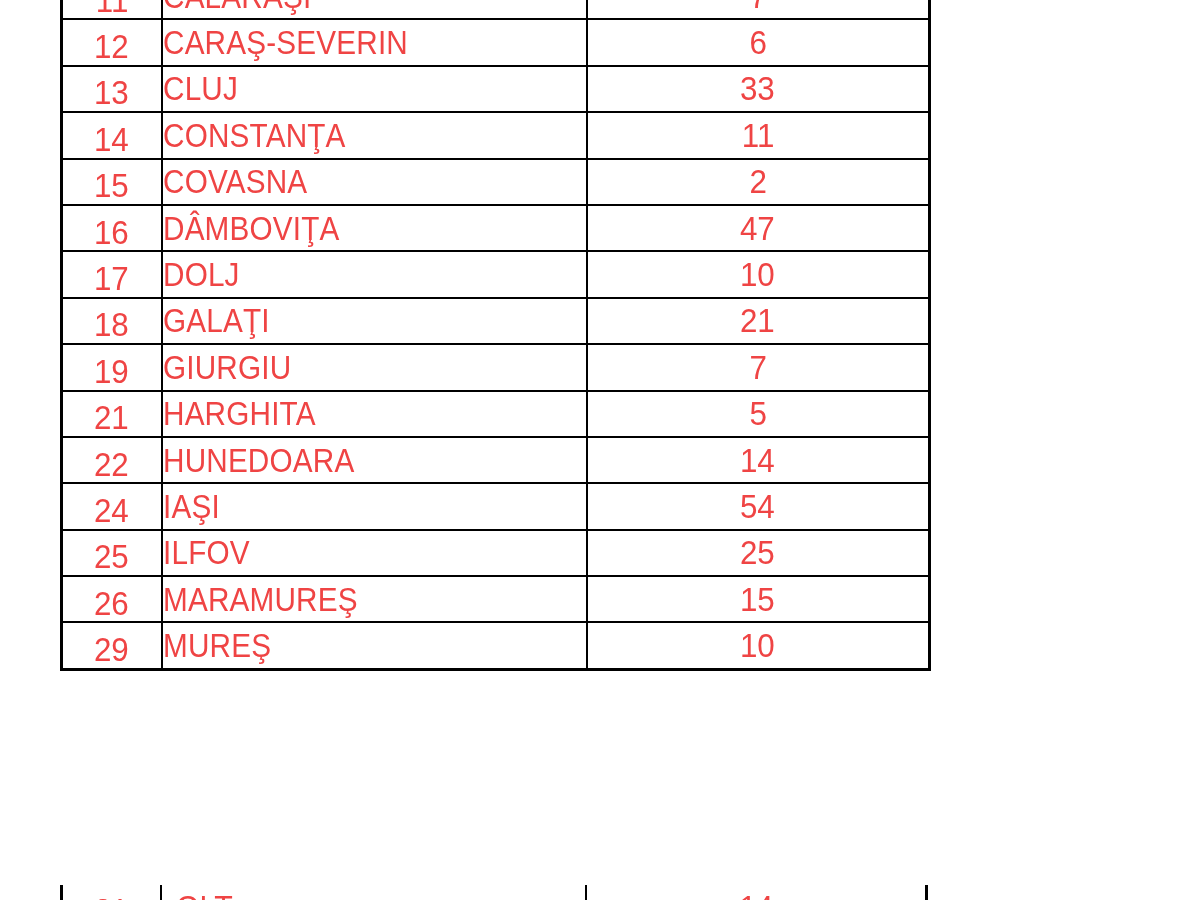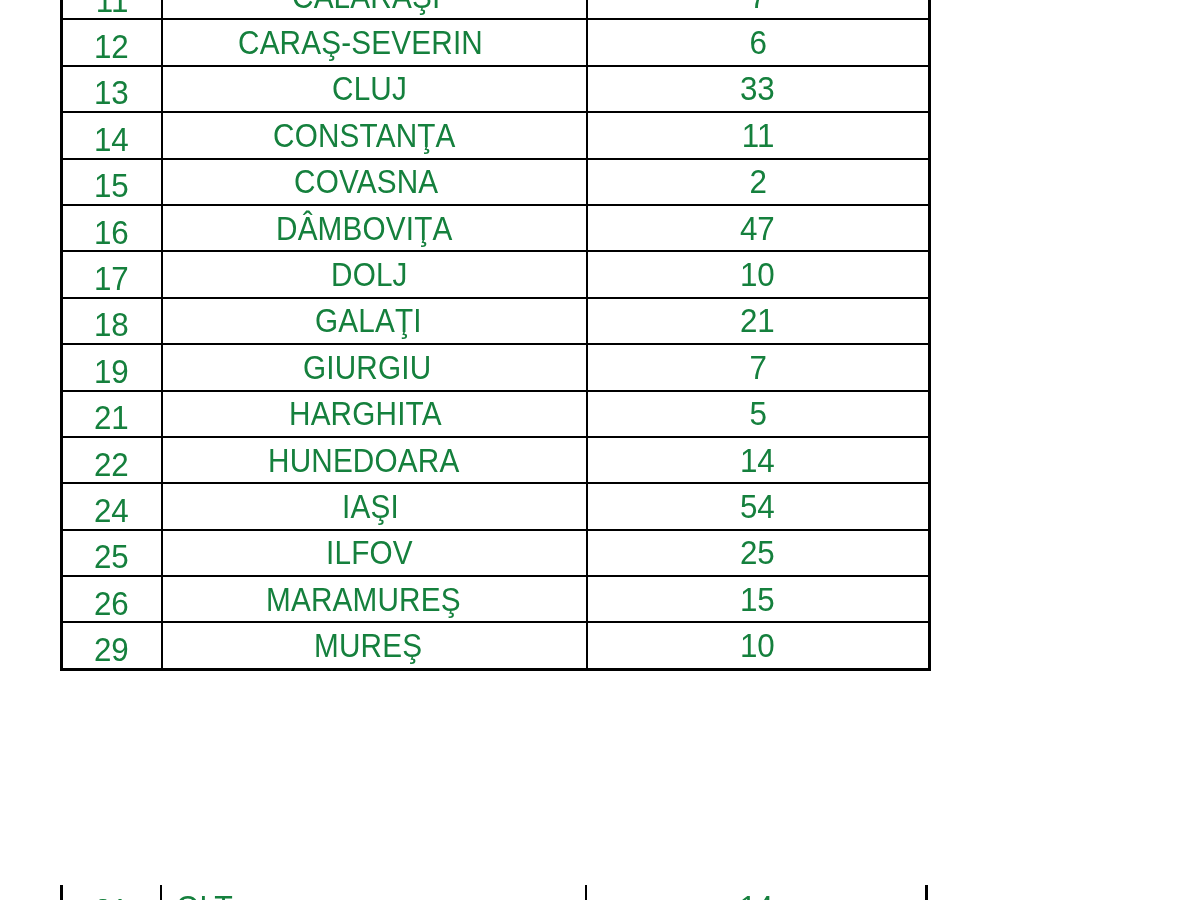--- a/index.html
+++ b/index.html
@@ -9,21 +9,21 @@
     height: 900px;
     overflow: hidden;
     background: #ffffff;
   }
   .page {
     position: relative;
     width: 1200px;
     height: 900px;
     background: #ffffff;
     font-family: "Liberation Sans", sans-serif;
-    color: #15803d;
+    color: #ef4444;
   }
   table.county-table {
     position: absolute;
     left: 60px;
     top: -29px;
     border-collapse: collapse;
     table-layout: fixed;
     width: 868px;
     border: 3px solid #000000;
   }
@@ -38,21 +38,21 @@
     white-space: nowrap;
   }
   td.cell-num { text-align: center; }
   td.cell-num .txt {
     display: inline-block;
     position: relative;
     top: 4px;
     transform: scaleX(0.95);
     transform-origin: 50% 50%;
   }
-  td.cell-county { text-align: center; padding-left: 14px; }
+  td.cell-county { text-align: left; padding-left: 14px; }
   td.cell-county .txt {
     display: inline-block;
     transform: scaleX(0.90);
     transform-origin: 0 50%;
     letter-spacing: 0.2px;
   }
   td.cell-val { text-align: center; }
   td.cell-val .txt {
     display: inline-block;
     transform: scaleX(0.95);

